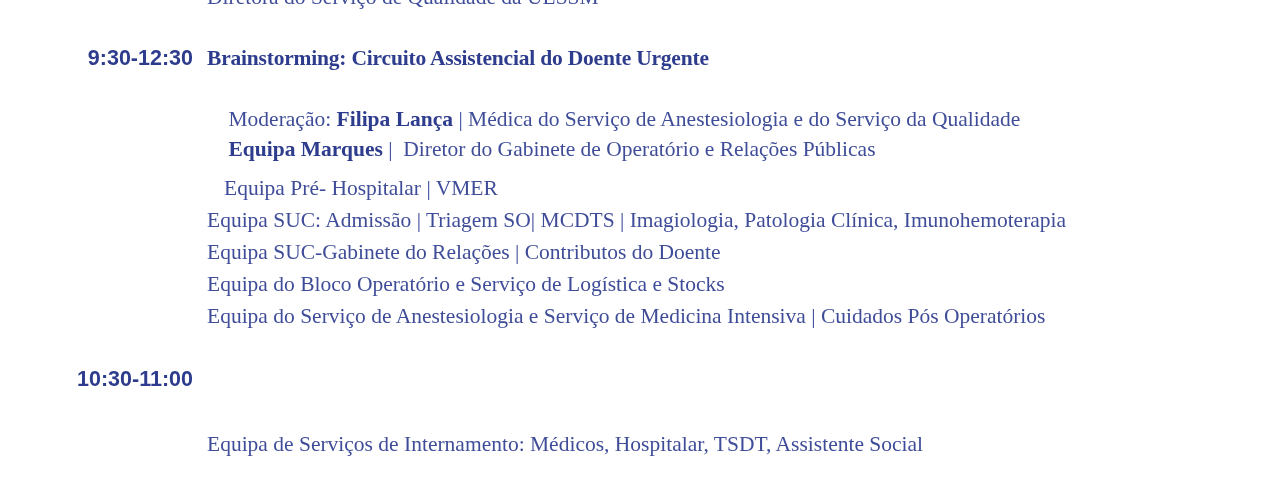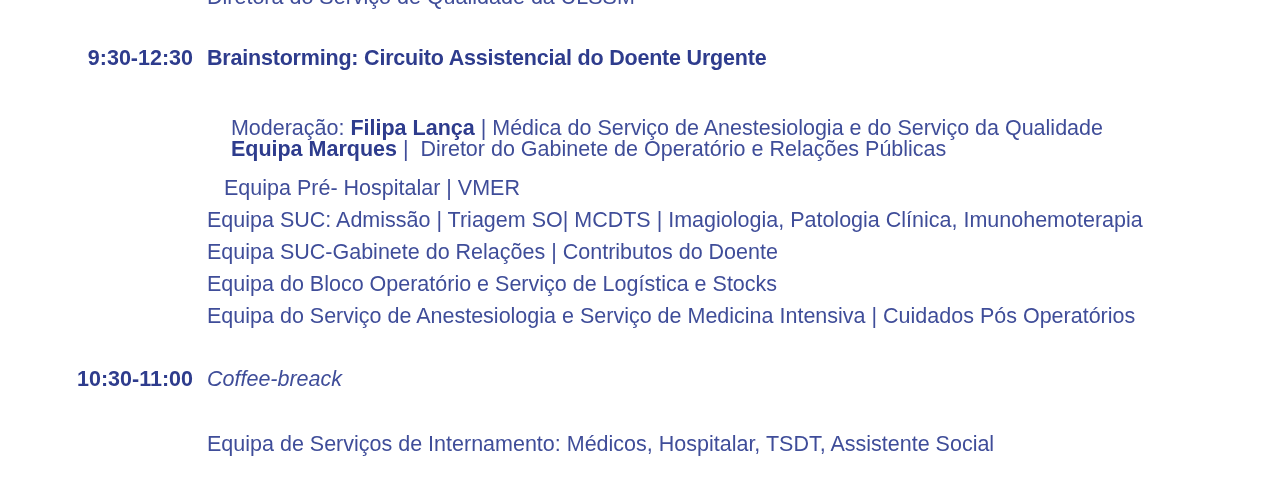--- a/index.html
+++ b/index.html
@@ -24,20 +24,21 @@
   }
   .time {
     left: 0;
     width: 193px;
     text-align: right;
     font-weight: bold;
     color: #2e3c8d;
   }
   .content {
     left: 207px;
+    font-family: Liberation Serif, serif;
   }
   .bold {
     font-weight: bold;
     color: #2e3c8d;
   }
   .title-line {
     font-weight: bold;
     color: #2e3c8d;
     letter-spacing: -0.2px;
   }
@@ -49,32 +50,31 @@
 </head>
 <body>
 
 <div class="page">
 
   <div class="line content" style="top:-15px;">Diretora do Serviço de Qualidade da ULSSM</div>
 
   <div class="line time" style="top:46px;">9:30-12:30</div>
   <div class="line content title-line" style="top:46px;">Brainstorming: Circuito Assistencial do Doente Urgente</div>
 
-  <div class="line content" style="top:91px;">
+  <div class="line content" style="top:82px;">
     <span>Moderação: </span><span class="bold">Filipa Lança</span><span> | Médica do Serviço de Anestesiologia e do Serviço da Qualidade</span>
   </div>
 
   <div class="line content" style="top:112px;">
     <span class="bold">Equipa Marques</span><span> |  Diretor do Gabinete de Operatório e Relações Públicas</span>
   </div>
 
   <div class="line content" style="top:176px;margin-left:17px;">Equipa Pré- Hospitalar | VMER</div>
   <div class="line content" style="top:208px;">Equipa SUC: Admissão | Triagem SO| MCDTS | Imagiologia, Patologia Clínica, Imunohemoterapia</div>
   <div class="line content" style="top:240px;">Equipa SUC-Gabinete do Relações | Contributos do Doente</div>
   <div class="line content" style="top:272px;">Equipa do Bloco Operatório e Serviço de Logística e Stocks</div>
   <div class="line content" style="top:304px;">Equipa do Serviço de Anestesiologia e Serviço de Medicina Intensiva | Cuidados Pós Operatórios</div>
 
   <div class="line time" style="top:367px;">10:30-11:00</div>
-  <div class="line content italic" style="top:367px;">Coffee-breack</div>
 
   <div class="line content" style="top:432px;">Equipa de Serviços de Internamento: Médicos, Hospitalar, TSDT, Assistente Social</div>
 
 </div>
 
 </body></html>

